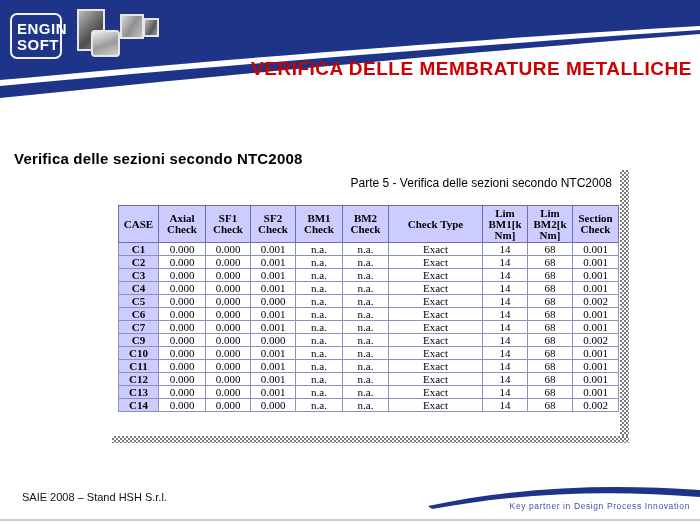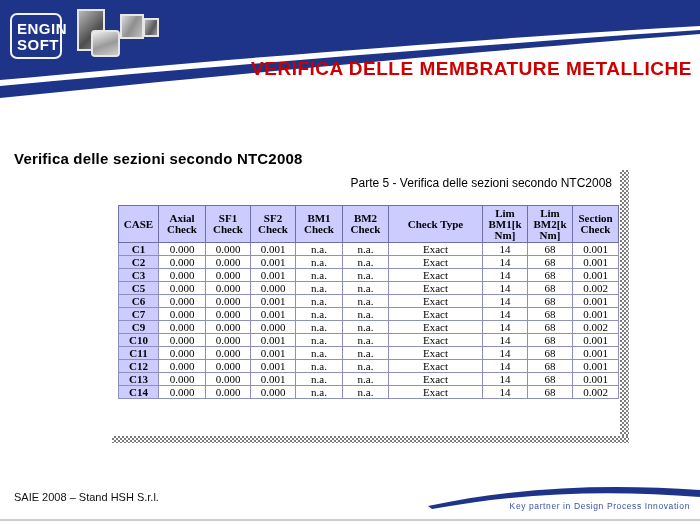--- a/index.html
+++ b/index.html
@@ -42,21 +42,21 @@
      text-align:center;color:#000;}
   td.case{background:#ccccff;font-weight:bold;}
   table{border:1px solid #5c5c96;}
   .hatch-v{position:absolute;left:508px;top:0;width:9px;height:273px;}
   .hatch-h{position:absolute;left:0;top:266px;width:517px;height:7px;}
   .hatch-v,.hatch-h{
     background-image:conic-gradient(#7d7d7d 90deg,#ffffff 90deg 180deg,#7d7d7d 180deg 270deg,#ffffff 270deg);
     background-size:4px 4px;}
 
   
-  .footer-left{position:absolute;left:14px;top:491px;font-size:11px;color:#111;}
+  .footer-left{position:absolute;left:22px;top:491px;font-size:11px;color:#111;}
   .footer-swoosh{position:absolute;left:0;top:480px;}
   .footer-right{position:absolute;right:10px;top:501px;font-size:8.5px;
                 color:#3c50a8;letter-spacing:.6px;}
   .footer-line{position:absolute;left:0;top:519px;width:700px;height:2px;background:#cdcdcd;}
 </style>
 </head>
 <body>
 
 <div class="slide">
 
@@ -148,20 +148,32 @@
             <td>0.000</td>
             <td>0.001</td>
             <td>n.a.</td>
             <td>n.a.</td>
             <td>Exact</td>
             <td>14</td>
             <td>68</td>
             <td>0.001</td>
           </tr>
           <tr>
+            <td class="case">C4</td>
+            <td>0.000</td>
+            <td>0.000</td>
+            <td>0.001</td>
+            <td>n.a.</td>
+            <td>n.a.</td>
+            <td>Exact</td>
+            <td>14</td>
+            <td>68</td>
+            <td>0.001</td>
+          </tr>
+          <tr>
             <td class="case">C5</td>
             <td>0.000</td>
             <td>0.000</td>
             <td>0.000</td>
             <td>n.a.</td>
             <td>n.a.</td>
             <td>Exact</td>
             <td>14</td>
             <td>68</td>
             <td>0.002</td>

